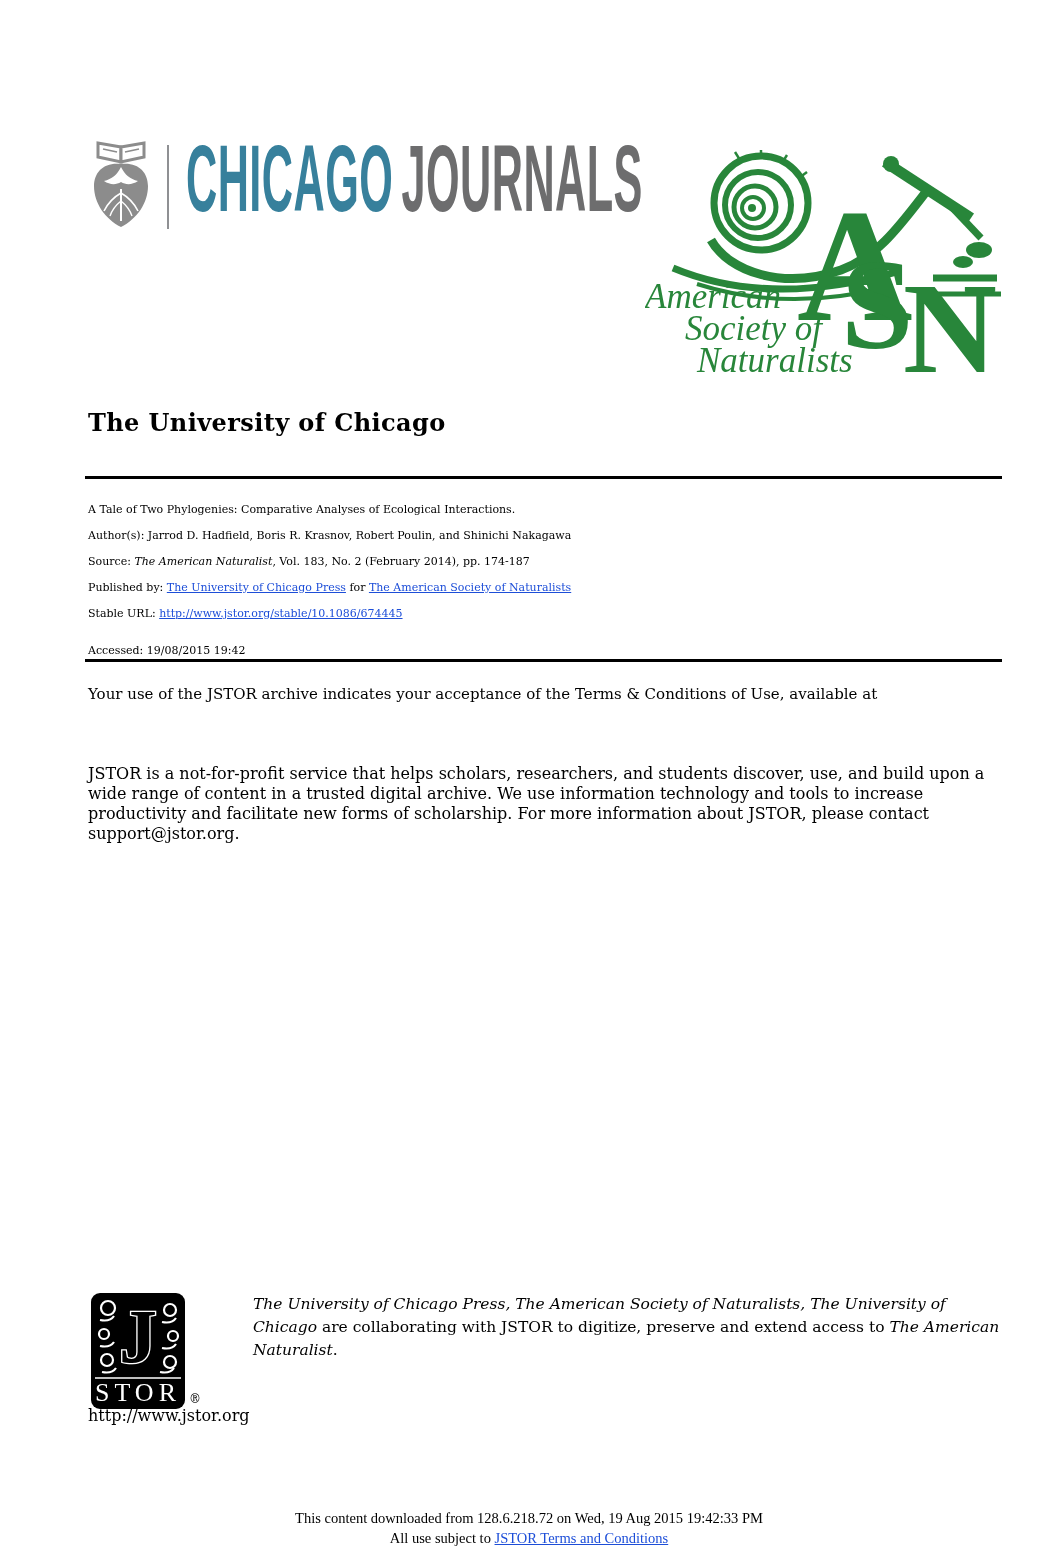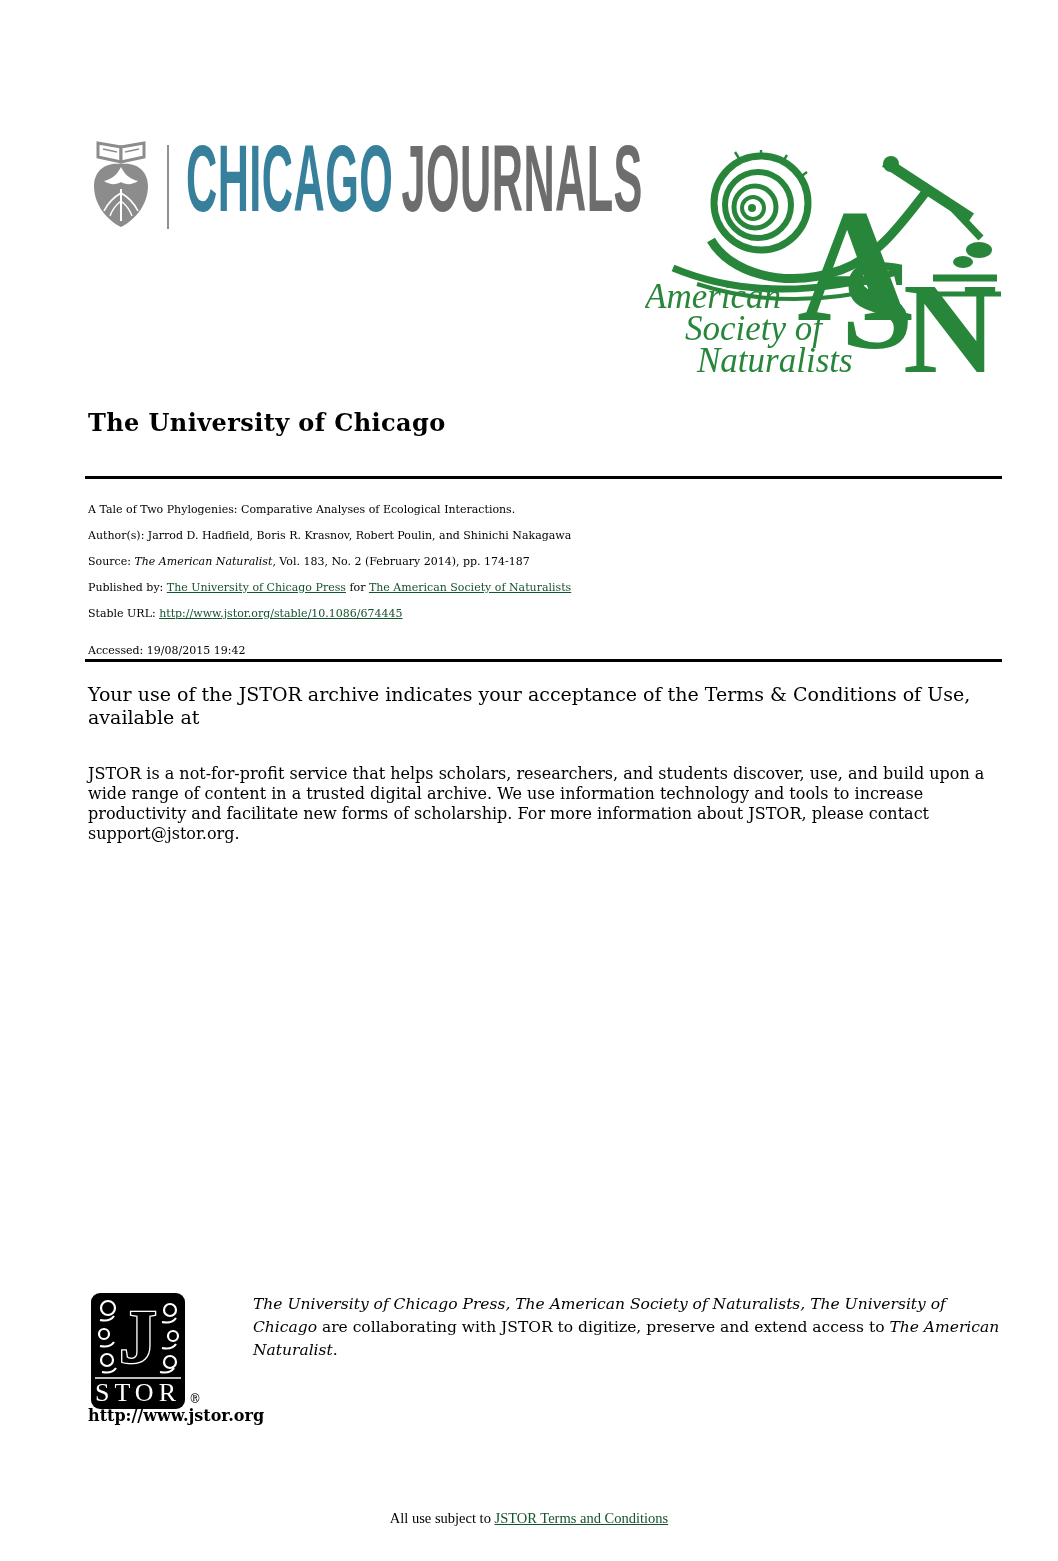--- a/index.html
+++ b/index.html
@@ -26,31 +26,31 @@
 
   
   .heading { left:88px; top:408px; font-size:24px; font-weight:bold; letter-spacing:0.4px; }
   .rule { left:85px; width:917px; height:3px; background:#000; }
   .rule1 { top:476px; }
   .rule2 { top:659px; }
 
   
   .citation { left:88px; top:497px; font-size:11px; line-height:26px; width:930px; }
   .citation .accessed { margin-top:11px; }
-  a, .link { color:#14532d; text-decoration:underline;text-align:right; }
+  a, .link { color:#1d4ed8; text-decoration:underline;text-align:right; }
   .it { font-style:italic; }
 
-  .terms { left:88px; top:683px; font-size:19px; line-height:23px; width:916px; }
+  .terms { left:88px; top:683px; font-size:15px; line-height:23px; width:916px; }
   .about { left:88px; top:764px; font-size:16px; line-height:20px; width:916px; }
 
   
   .jstor-logo { left:90px; top:1292px; width:96px; height:118px; }
   .jstor-reg { left:189px; top:1392px; font-size:12px; }
   .collab { left:205px; top:1293px; width:748px; font-size:15.5px; line-height:23px;margin-left:48px; }
-  .jstor-url { left:88px; top:1406px; font-size:16px; font-weight:bold; }
+  .jstor-url { left:88px; top:1406px; font-size:16px; font-weight:normal; }
 
   
   .footer { left:0; top:1508px; width:1058px; text-align:center; font-size:14.5px; line-height:20px; font-family:"Liberation Serif", serif; }
 </style>
 </head>
 <body>
 
 <div class="abs cj-phoenix">
   <svg width="62" height="88" viewBox="0 0 62 88">
 
@@ -156,14 +156,15 @@
 </div>
 <div class="abs jstor-reg">®</div>
 
 <div class="abs collab">
   <span class="it">The University of Chicago Press, The American Society of Naturalists, The University of Chicago</span><span> are collaborating with JSTOR to digitize, preserve and extend access to </span><span class="it">The American Naturalist</span><span>.</span>
 </div>
 
 <div class="abs jstor-url">http://www.jstor.org</div>
 
 <div class="abs footer">
+  <div>This content downloaded from 128.6.218.72 on Wed, 19 Aug 2015 19:42:33 PM</div>
   <div><span>All use subject to </span><a href="#">JSTOR Terms and Conditions</a></div>
 </div>
 
 </body></html>

